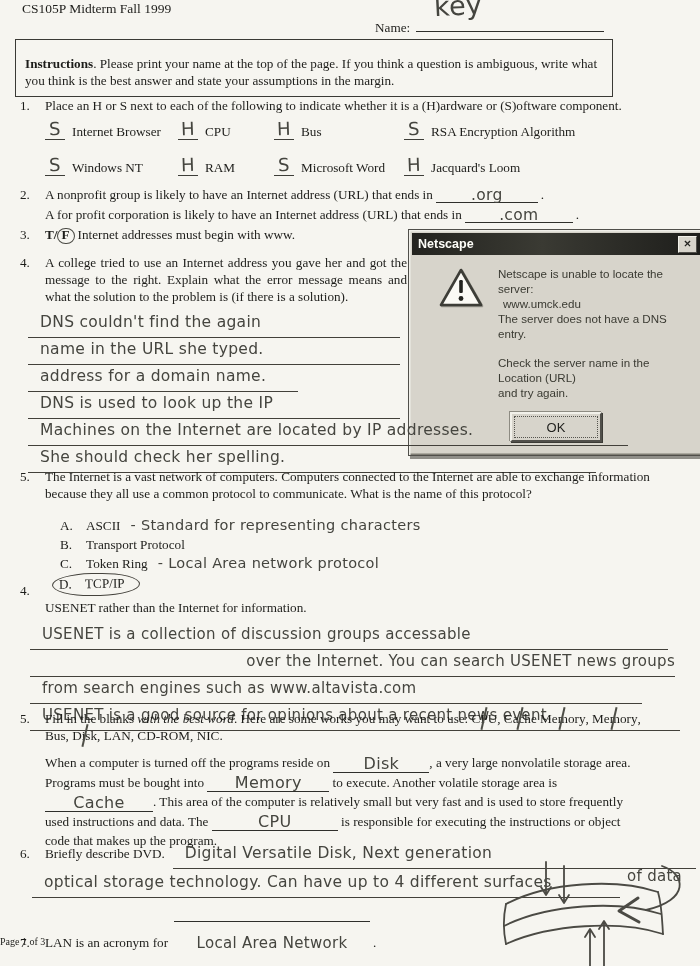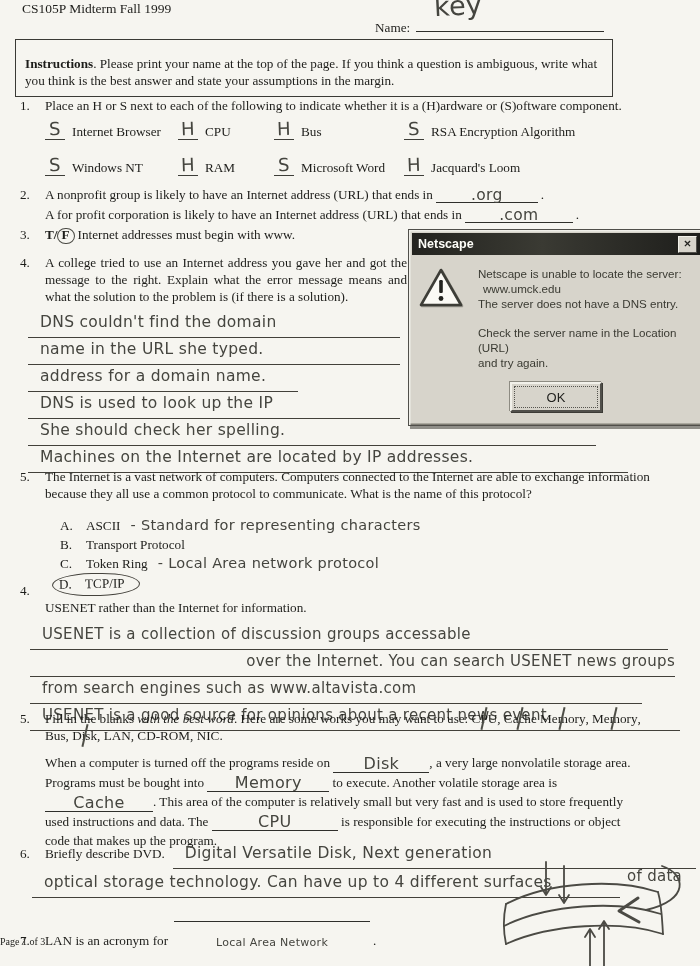--- a/index.html
+++ b/index.html
@@ -44,21 +44,21 @@
 
   
   .dlg{left:408px;top:229px;width:288px;background:#d7d4cb;border:1px solid #504f4a;
        box-shadow:inset 1.5px 1.5px 0 #f0efe9, inset -1.5px -1.5px 0 #807e75, 2px 3px 0 rgba(60,58,52,.55);
        padding:3px;}
   .dlgtitle{height:20px;background:linear-gradient(90deg,#23231f,#3a3a33 45%,#1e1e1b);display:flex;align-items:center;padding:1px 3px 1px 6px;}
   .dlgtitletext{color:#fdfdf8;font-family:"Liberation Sans",sans-serif;font-weight:bold;font-size:12.5px;flex:1;}
   .xbtn{width:17px;height:15px;background:#d7d4cb;border-top:1px solid #f2f1ea;border-left:1px solid #f2f1ea;
         border-right:1px solid #504f4a;border-bottom:1px solid #504f4a;
         font-size:9.5px;line-height:13px;text-align:center;color:#22221f;font-family:"Liberation Sans",sans-serif;font-weight:bold;}
-  .dlgbody{display:flex;gap:14px;padding:11px 6px 0 6px;}
+  .dlgbody{display:flex;gap:14px;padding:11px 6px 0 26px;}
   .warnicon{flex:none;margin-top:1px;filter:drop-shadow(1.5px 1.5px 0 rgba(90,88,80,.5));}
   .dlgmsgs{font-family:"Liberation Sans",sans-serif;font-size:11.6px;color:#3a3a32;line-height:15px;}
   .msgindent{padding-left:5px;}
   .msggap{height:14px;}
   .okwrap{display:flex;justify-content:center;padding:12px 16px 10px;}
   .okbtn{width:88px;height:26px;background:#d7d4cb;position:relative;
          border-top:2px solid #f2f1ea;border-left:2px solid #f2f1ea;border-right:2px solid #504f4a;border-bottom:2px solid #504f4a;
          box-shadow:1px 1px 0 #3c3b36, -1px -1px 0 #8d8b82;
          font-family:"Liberation Sans",sans-serif;font-size:13px;color:#22221f;
          display:flex;align-items:center;justify-content:center;}
@@ -222,26 +222,26 @@
         </div>
     </div>
   </div>
 
   <div class="sec q4a">
     <div class="qrow">
       <span class="qnum">4.</span>
       <span class="qtext" style="text-align:justify;">A college tried to use an Internet address you gave her and got the message to the right. Explain what the error message means and what the solution to the problem is (if there is a solution).</span>
     </div>
     <div style="margin-top:6px;">
-      <div class="hwline" style="width:372px;"><span class="hw">DNS couldn't find the domain</span></div>
+      <div class="hwline" style="width:372px;"><span class="hw">DNS couldn't find the again</span></div>
       <div class="hwline" style="width:372px;"><span class="hw">name in the URL she typed.</span></div>
       <div class="hwline" style="width:270px;"><span class="hw">address for a domain name.</span></div>
       <div class="hwline" style="width:372px;"><span class="hw">DNS is used to look up the IP</span></div>
+      <div class="hwline" style="width:600px;"><span class="hw">Machines on the Internet are located by IP addresses.</span></div>
       <div class="hwline" style="width:568px;"><span class="hw">She should check her spelling.</span></div>
-      <div class="hwline" style="width:600px;"><span class="hw">Machines on the Internet are located by IP addresses.</span></div>
     </div>
   </div>
 
   <div class="sec q5a">
     <div class="qrow">
       <span class="qnum">5.</span>
       <span class="qtext">The Internet is a vast network of computers. Computers connected to the Internet are able to exchange information because they all use a common protocol to communicate. What is the name of this protocol?</span>
     </div>
     <div class="opts">
       <div class="opt">
@@ -307,21 +307,21 @@
     <div class="q6line2">
       <div class="hwline"><span class="hw">optical storage technology. Can have up to 4 different surfaces</span></div>
       <span class="q6tail hw">of data</span>
     </div>
   </div>
 
   <div class="sec q7">
     <div class="q7row">
       <span class="qnum">7.</span>
       <span>LAN is an acronym for</span>
-      <span class="blank" style="min-width:196px;margin:0 3px 0 6px;height:18px;"><span class="hw" style="font-size:11px;margin-top:32px;">Local Area Network</span></span>
+      <span class="blank" style="min-width:196px;margin:0 3px 0 6px;height:18px;"><span class="hw" style="font-size:15px;margin-top:32px;">Local Area Network</span></span>
       <span>.</span>
     </div>
   </div>
 
   <div class="sec footer">Page 1 of 3</div>
 
   <div class="sec sketch">
     <svg width="208" height="106" viewBox="0 0 208 106" fill="none" stroke="#4b4a44" stroke-width="1.8" stroke-linecap="round" stroke-linejoin="round">
       <path d="M18,44 C 60,22 128,18 170,32"></path>
       <path d="M16,66 C 60,44 130,40 173,54"></path>

